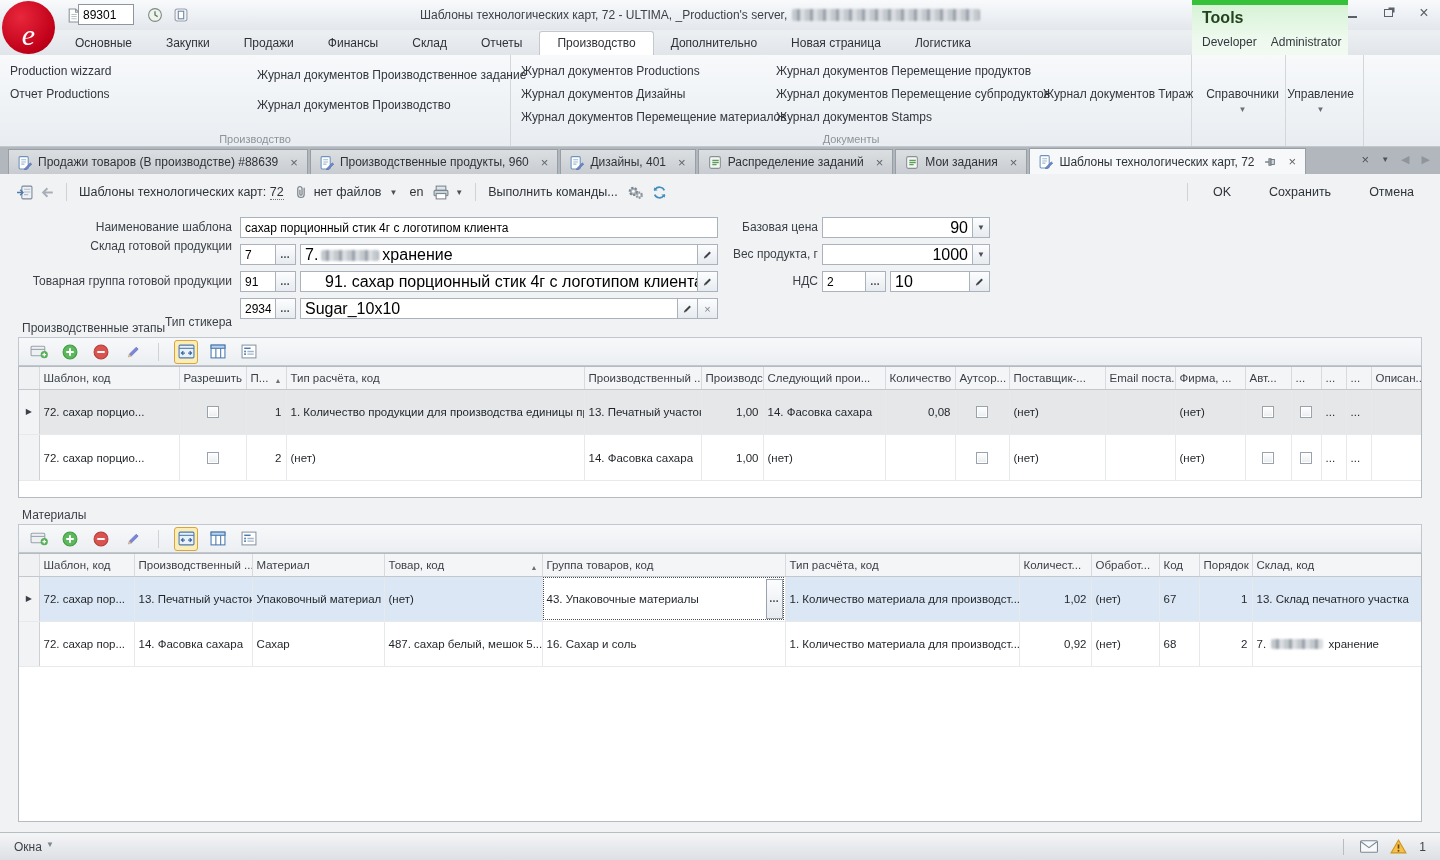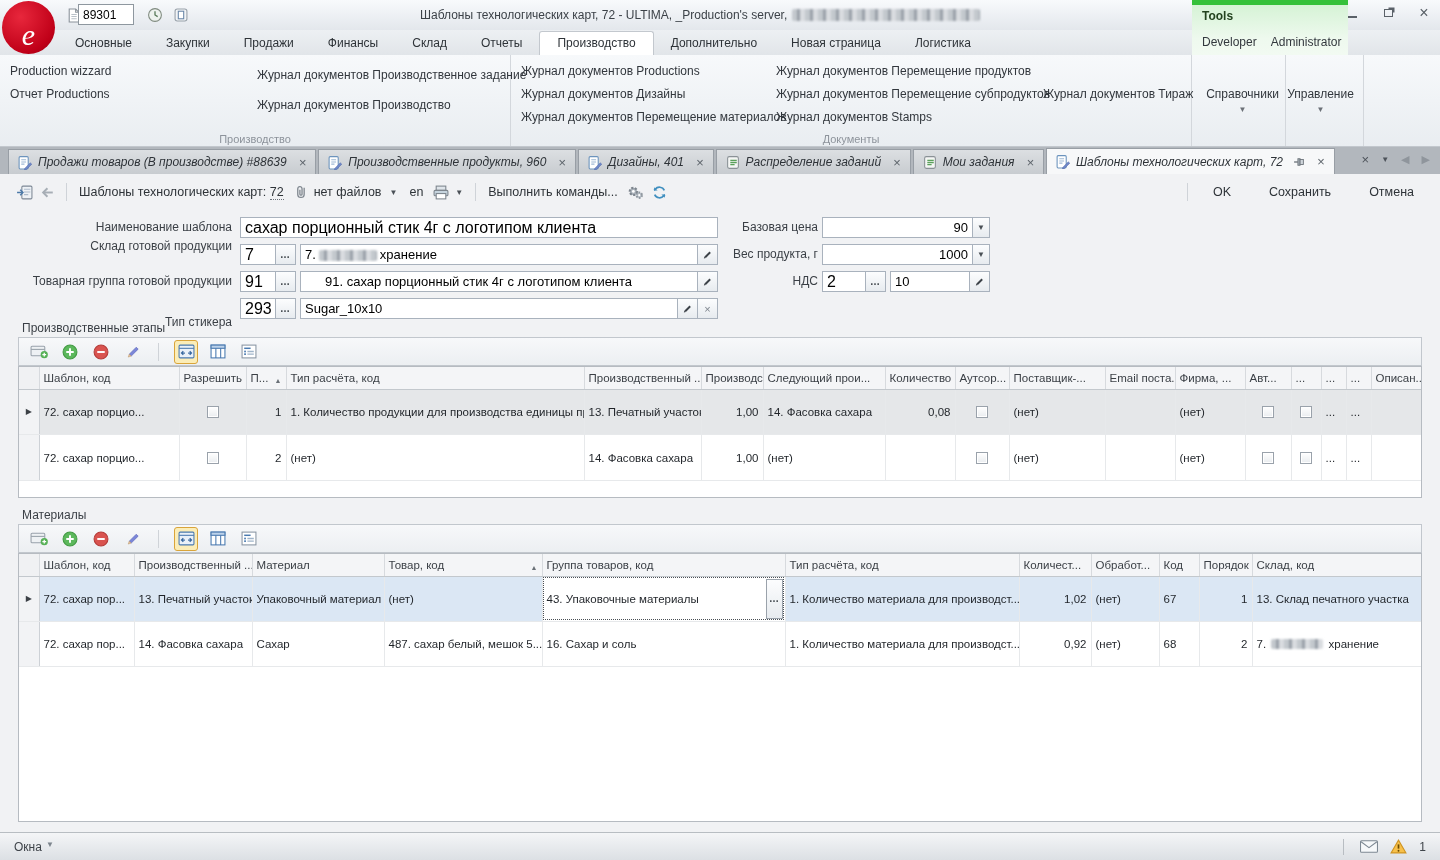--- a/index.html
+++ b/index.html
@@ -25,21 +25,21 @@
   .redact-field{width:58px;height:11px;margin:0 3px;}
   .redact-cell{width:52px;height:10px;margin:0 2px;}
   .winbtns{position:absolute;right:8px;top:6px;display:flex;gap:20px;z-index:40;}
   .winbtn{width:16px;height:14px;display:flex;align-items:center;justify-content:center;color:#5a6168;font-size:13px;cursor:default;}
   .winbtn .minbar{width:9px;height:2px;background:#5a6168;margin-top:8px;}
   .winbtn .maxbox{width:9px;height:8px;border:1.5px solid #5a6168;box-shadow:3px -3px 0 -1.5px #5a6168;}
   
   .tools{position:absolute;left:1192px;top:0;width:156px;height:55px;z-index:20;
     background:linear-gradient(#d2f2d2,#eef9ee 70%,#f2faf2);}
   .tools-green{position:absolute;left:0;top:0;right:0;height:5px;background:#35c13a;}
-  .tools-title{position:absolute;left:10px;top:9px;font-size:12px;font-weight:bold;color:#23431f;}
+  .tools-title{position:absolute;left:10px;top:9px;font-size:16px;font-weight:bold;color:#23431f;}
   .tools-tabs{position:absolute;left:10px;bottom:6px;display:flex;gap:14px;}
   .tools-tab{font-size:12px;color:#33383e;cursor:default;}
 
   
   .menurow{position:absolute;left:0;top:30px;width:1440px;height:25px;
     background:linear-gradient(#edf0f3,#e1e5e9);}
   .menu-tabs{position:absolute;left:58px;top:0;height:25px;display:flex;align-items:flex-end;}
   .menu-tab{padding:4px 17px 5px 17px;font-size:12px;color:#2e3338;cursor:default;}
   .menu-tab.active{background:#fff;border:1px solid #c3c8ce;border-bottom:none;border-radius:3px 3px 0 0;}
   .ribbon-chev{position:absolute;right:10px;top:36px;width:16px;height:14px;display:flex;align-items:center;justify-content:center;}
@@ -78,22 +78,22 @@
   .vsep{width:1px;height:18px;background:#cfd3d8;margin:0 6px;}
   .rt-text{margin:16px 6px;white-space:nowrap;cursor:default;}
   .rt-code{border-bottom:1px dotted #6a7078;cursor:default;}
   .drop8{font-size:8px;color:#4a5056;margin:0 6px 0 2px;cursor:default;}
   .rt-right{position:absolute;right:0;top:0;height:36px;display:flex;align-items:center;}
   .flatbtn{margin:0 19px;font-size:12.5px;color:#2e3338;cursor:default;}
 
   
   .flabel{position:absolute;height:21px;line-height:21px;font-size:12px;color:#3a3f45;text-align:right;white-space:nowrap;}
   .tbox{position:absolute;height:21px;border:1px solid #a9b2bd;background:#fff;display:flex;align-items:center;overflow:hidden;}
-  .tbox input{border:none;outline:none;flex:1;height:100%;font-size:16px;padding:0 4px;min-width:0;background:transparent;}
-  .tbox .val{flex:1;font-size:13px;padding:0 4px;white-space:nowrap;overflow:hidden;}
+  .tbox input{border:none;outline:none;flex:1;height:100%;font-size:12px;padding:0 4px;min-width:0;background:transparent;}
+  .tbox .val{flex:1;font-size:16px;padding:0 4px;white-space:nowrap;overflow:hidden;}
   .tbox .val.right{text-align:right;}
   .sqbtn{width:20px;height:100%;border-left:1px solid #a9b2bd;background:linear-gradient(#fcfdfe,#e7ebef);
     display:flex;align-items:center;justify-content:center;font-size:11px;color:#3c4248;cursor:default;flex:none;}
   .sqbtn.ell{font-weight:bold;letter-spacing:1px;font-size:10px;}
   .dropbtn{width:17px;height:100%;border-left:1px solid #a9b2bd;background:linear-gradient(#fcfdfe,#e7ebef);
     display:flex;align-items:center;justify-content:center;font-size:8px;color:#4a5056;cursor:default;flex:none;}
 
   
   .seclabel{position:absolute;left:22px;font-size:12px;color:#3a3f45;}
   .gridbar{position:absolute;left:18px;width:1404px;height:29px;border:1px solid #c2c7cd;
@@ -234,21 +234,21 @@
       <span>Справочники</span>
       <span class="drop">▼</span>
     </div>
     <div class="rbtn" style="left:1278px;width:86px;">
       <span>Управление</span>
       <span class="drop">▼</span>
     </div>
   </div>
 
   <div class="tabstrip">
-    <div style="display:flex;align-items:flex-end;font-style:italic;">
+    <div style="display:flex;align-items:flex-end;">
         <div class="doctab">
           <span class="dticon">
             <svg width="14" height="15" viewBox="0 0 13 14">
               <rect x="1" y="1.5" width="8.5" height="11.5" rx="1" fill="#fff" stroke="#6b93bd"></rect>
               <path d="M3 4.5h4.5M3 6.5h4.5M3 8.5h3" stroke="#9db8d4"></path>
               <path d="M6.5 12.3 11.5 7.3l1.3 1.3-5 5-1.9.6z" fill="#6f88c9" stroke="#4f67a8" stroke-width="0.5"></path>
             </svg>
           </span>
           <span>Продажи товаров (В производстве) #88639</span>
           <span class="dtclose">×</span>

